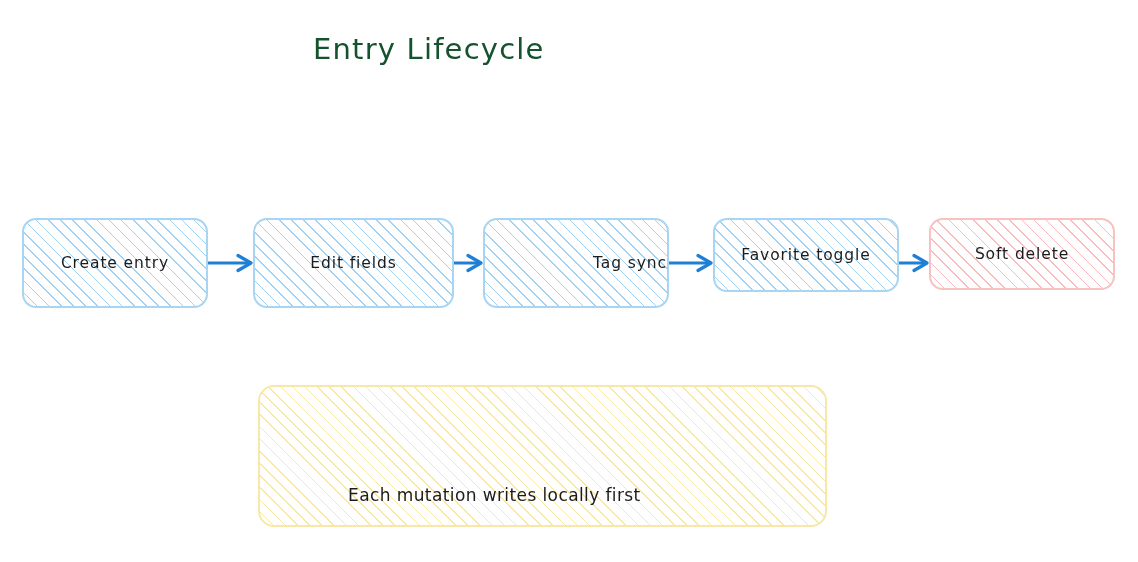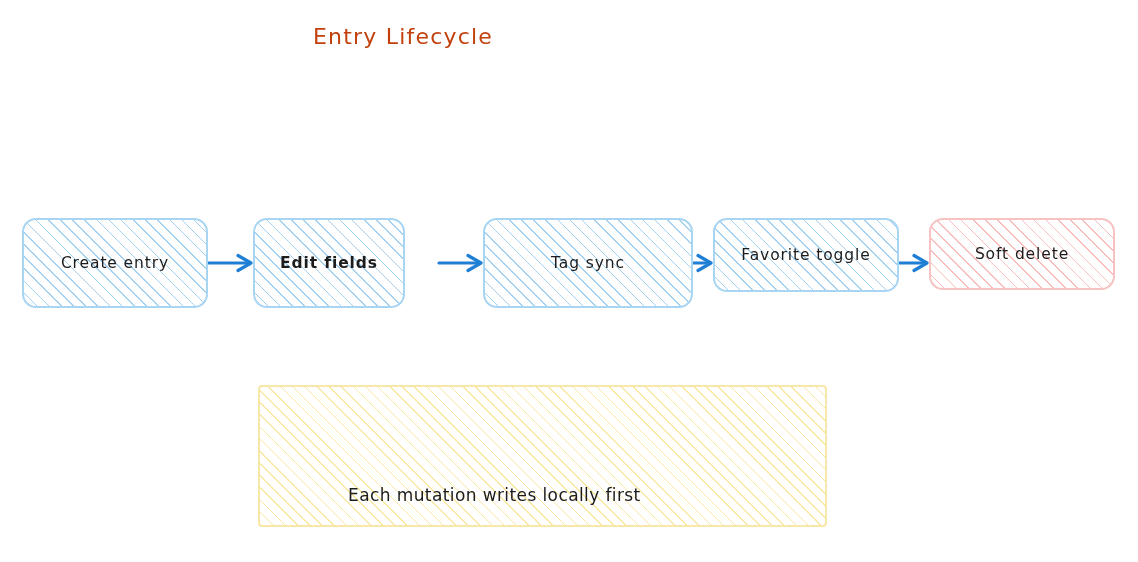--- a/index.html
+++ b/index.html
@@ -19,26 +19,26 @@
     position: absolute;
     left: 0;
     top: 0;
     width: 1138px;
     height: 562px;
   }
 
   .diagram-title {
     position: absolute;
     left: 313px;
-    top: 24px;
+    top: 32px;
     font-family: "DejaVu Sans", sans-serif;
-    font-size: 22px;
+    font-size: 29px;
     font-weight: 400;
     letter-spacing: 1.2px;
-    color: #c2410c;
+    color: #14532d;
     white-space: nowrap;
   }
 
   .node {
     position: absolute;
     box-sizing: border-box;
     border-radius: 14px;
     display: flex;
     align-items: center;
     justify-content: center;
@@ -78,21 +78,21 @@
       rgba(247, 178, 178, 0.85) 1.1px,
       rgba(255, 255, 255, 0) 1.1px,
       rgba(255, 255, 255, 0) 8.6px
     );
   }
 
   
   .note {
     position: absolute;
     box-sizing: border-box;
-    border-radius: 4px;
+    border-radius: 16px;
     border: 2.5px solid #f7e8a8;
     background-color: #ffffff;
     background-image: repeating-linear-gradient(
       45deg,
       rgba(248, 226, 140, 0.80) 0px,
       rgba(248, 226, 140, 0.80) 1.1px,
       rgba(255, 255, 255, 0) 1.1px,
       rgba(255, 255, 255, 0) 8.6px
     );
   }
@@ -143,24 +143,24 @@
           <path d="M 899 263 L 925 263"></path>
           <path d="M 914 255.5 L 927 263 L 914 270.5"></path>
         </g>
       </g>
   </svg>
 
   <div id="nodes-group">
       <div class="node blue" style="left: 22px; top: 218px; width: 186px; height: 90px;">
         <span class="node-label">Create entry</span>
       </div>
-      <div class="node blue" style="left: 253px; top: 218px; width: 152px; height: 90px; font-weight: bold;">
+      <div class="node blue" style="left: 253px; top: 218px; width: 201px; height: 90px;">
         <span class="node-label">Edit fields</span>
       </div>
-      <div class="node blue" style="left: 483px; top: 218px; width: 210px; height: 90px;">
+      <div class="node blue" style="left: 483px; top: 218px; width: 186px; height: 90px; justify-content: flex-end;">
         <span class="node-label">Tag sync</span>
       </div>
       <div class="node blue" style="left: 713px; top: 218px; width: 186px; height: 74px;">
         <span class="node-label">Favorite toggle</span>
       </div>
       <div class="node red" style="left: 929px; top: 218px; width: 186px; height: 72px;">
         <span class="node-label">Soft delete</span>
       </div>
     </div>
 

